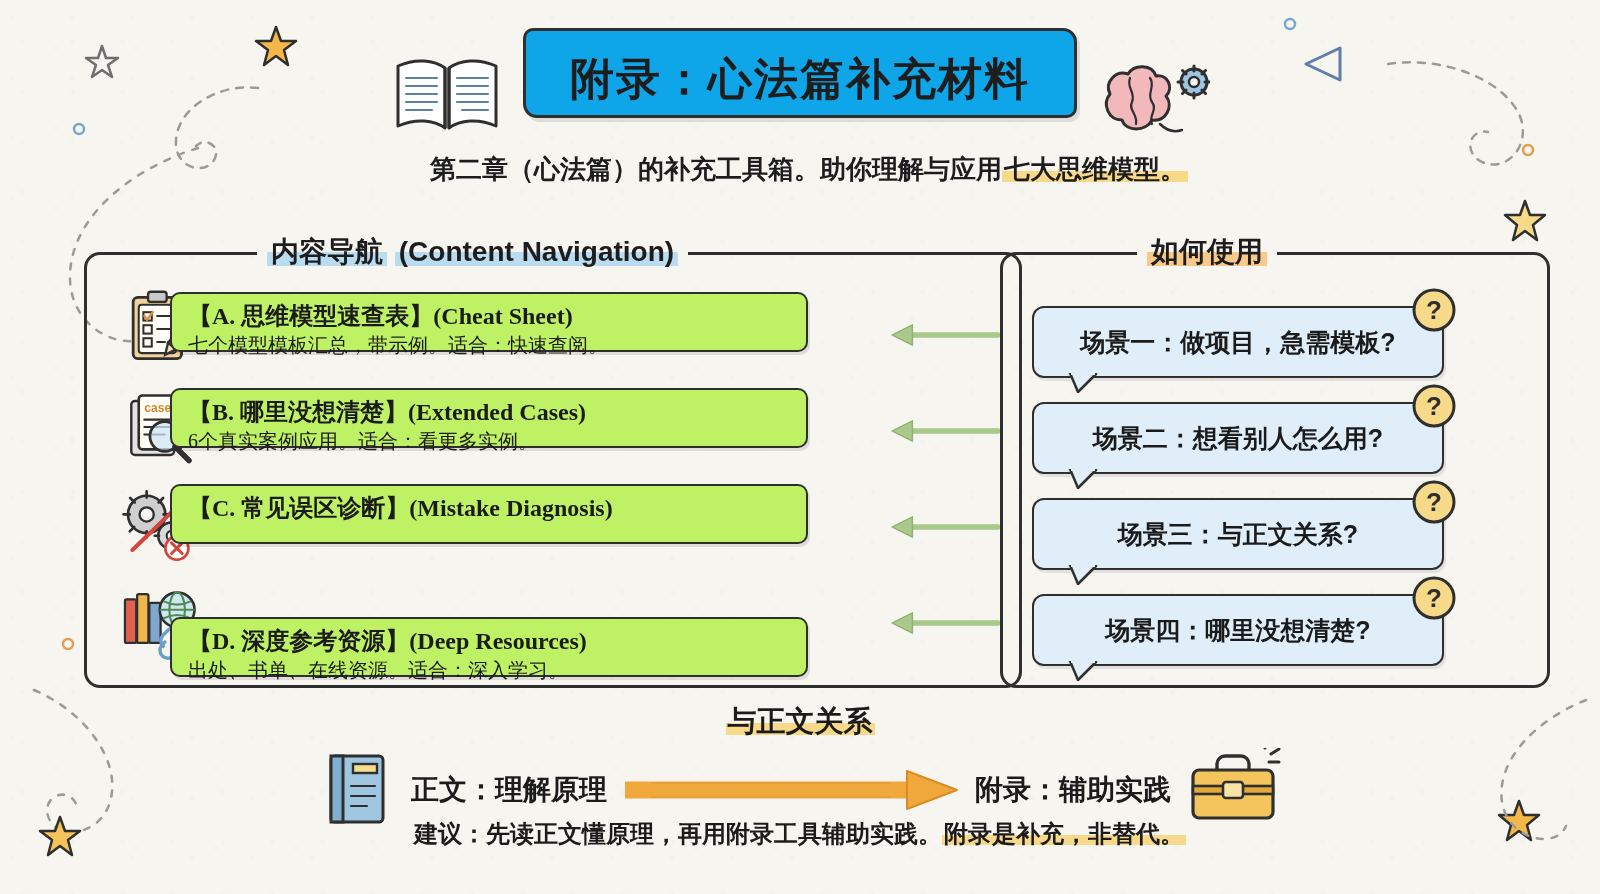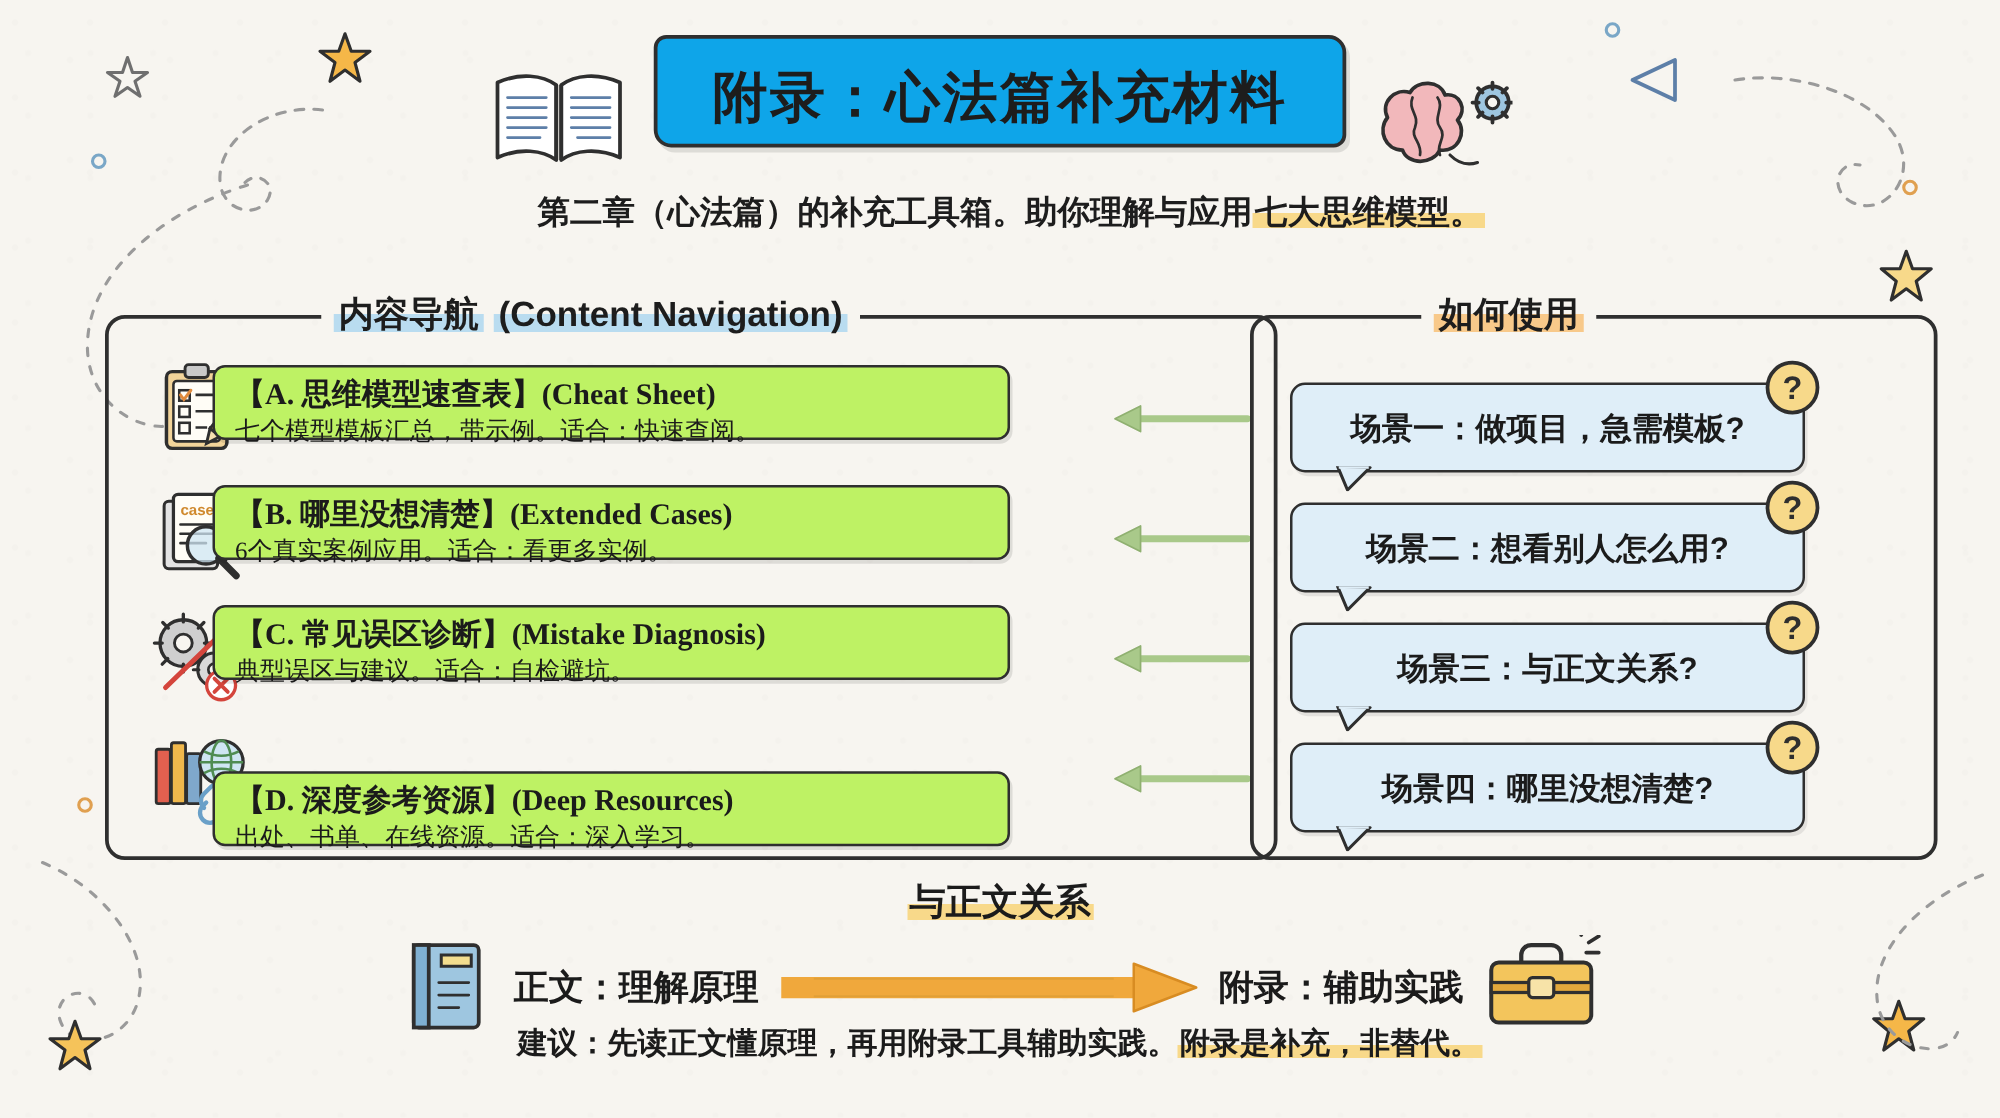--- a/index.html
+++ b/index.html
@@ -376,21 +376,20 @@
 <div class="nav-card" style="top:388px;">
   <div class="line1">
     <span>【B. 哪里没想清楚】</span><span>(Extended Cases)</span>
   </div>
   <div class="line2">6个真实案例应用。适合：看更多实例。</div>
 </div>
 <div class="nav-card" style="top:484px;">
   <div class="line1">
     <span>【C. 常见误区诊断】</span><span>(Mistake Diagnosis)</span>
   </div>
-  <div class="line2">典型误区与建议。适合：自检避坑。</div>
 </div>
 <div class="nav-card" style="top:580px;margin-top:37px;">
   <div class="line1">
     <span>【D. 深度参考资源】</span><span>(Deep Resources)</span>
   </div>
   <div class="line2">出处、书单、在线资源。适合：深入学习。</div>
 </div>
 
 <svg class="arrow-green" style="left:886px;top:322px;" width="120" height="28" viewBox="0 0 120 28">
   <path d="M118 14 H24" stroke="#a9c98a" stroke-width="6" stroke-linecap="round"></path>

